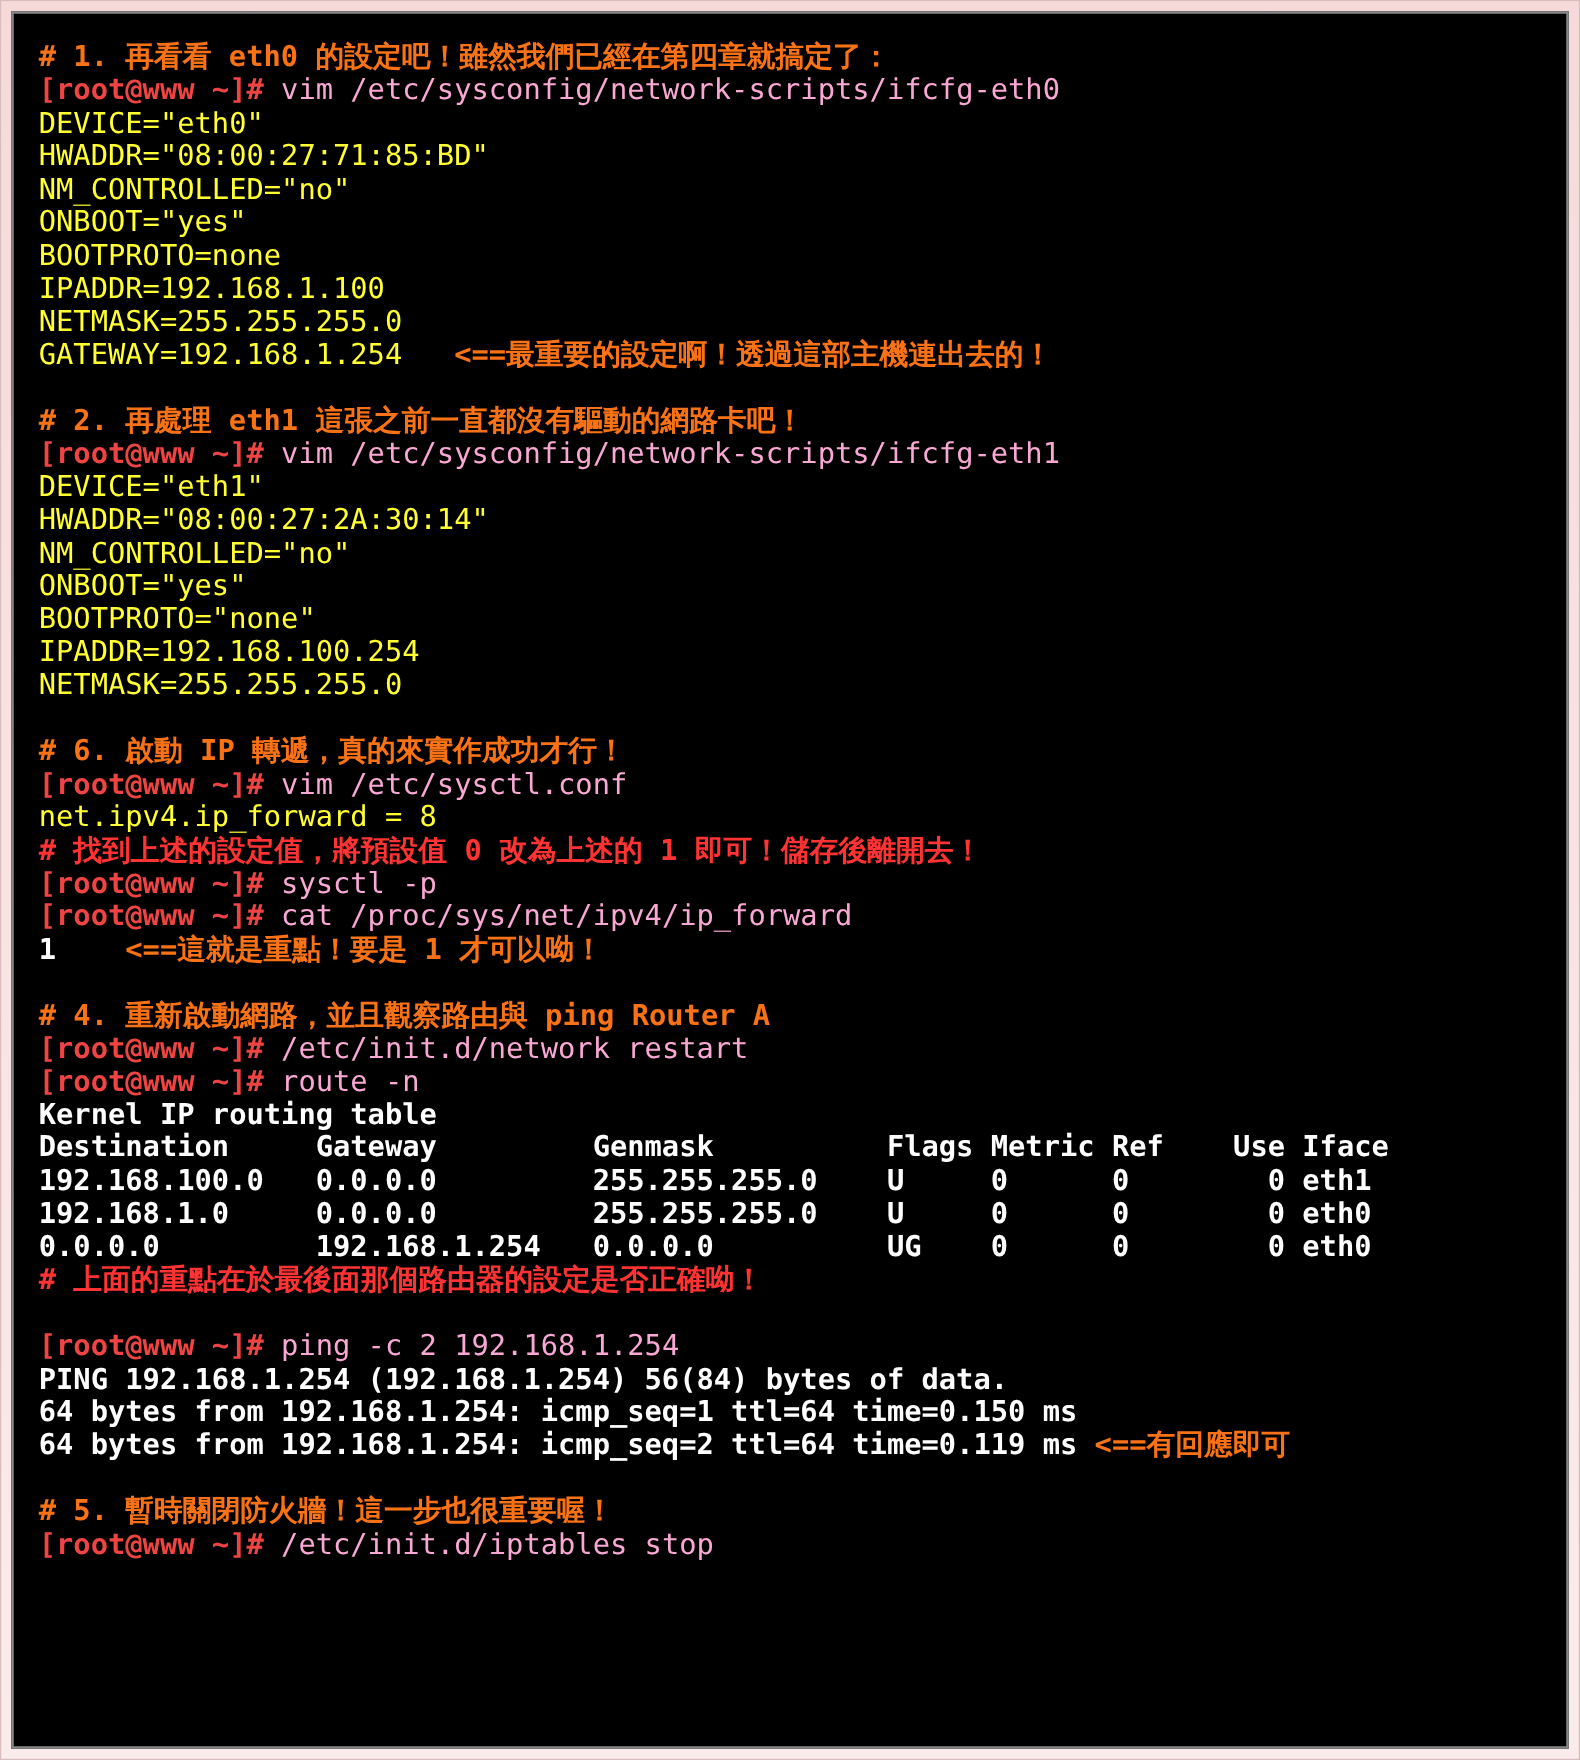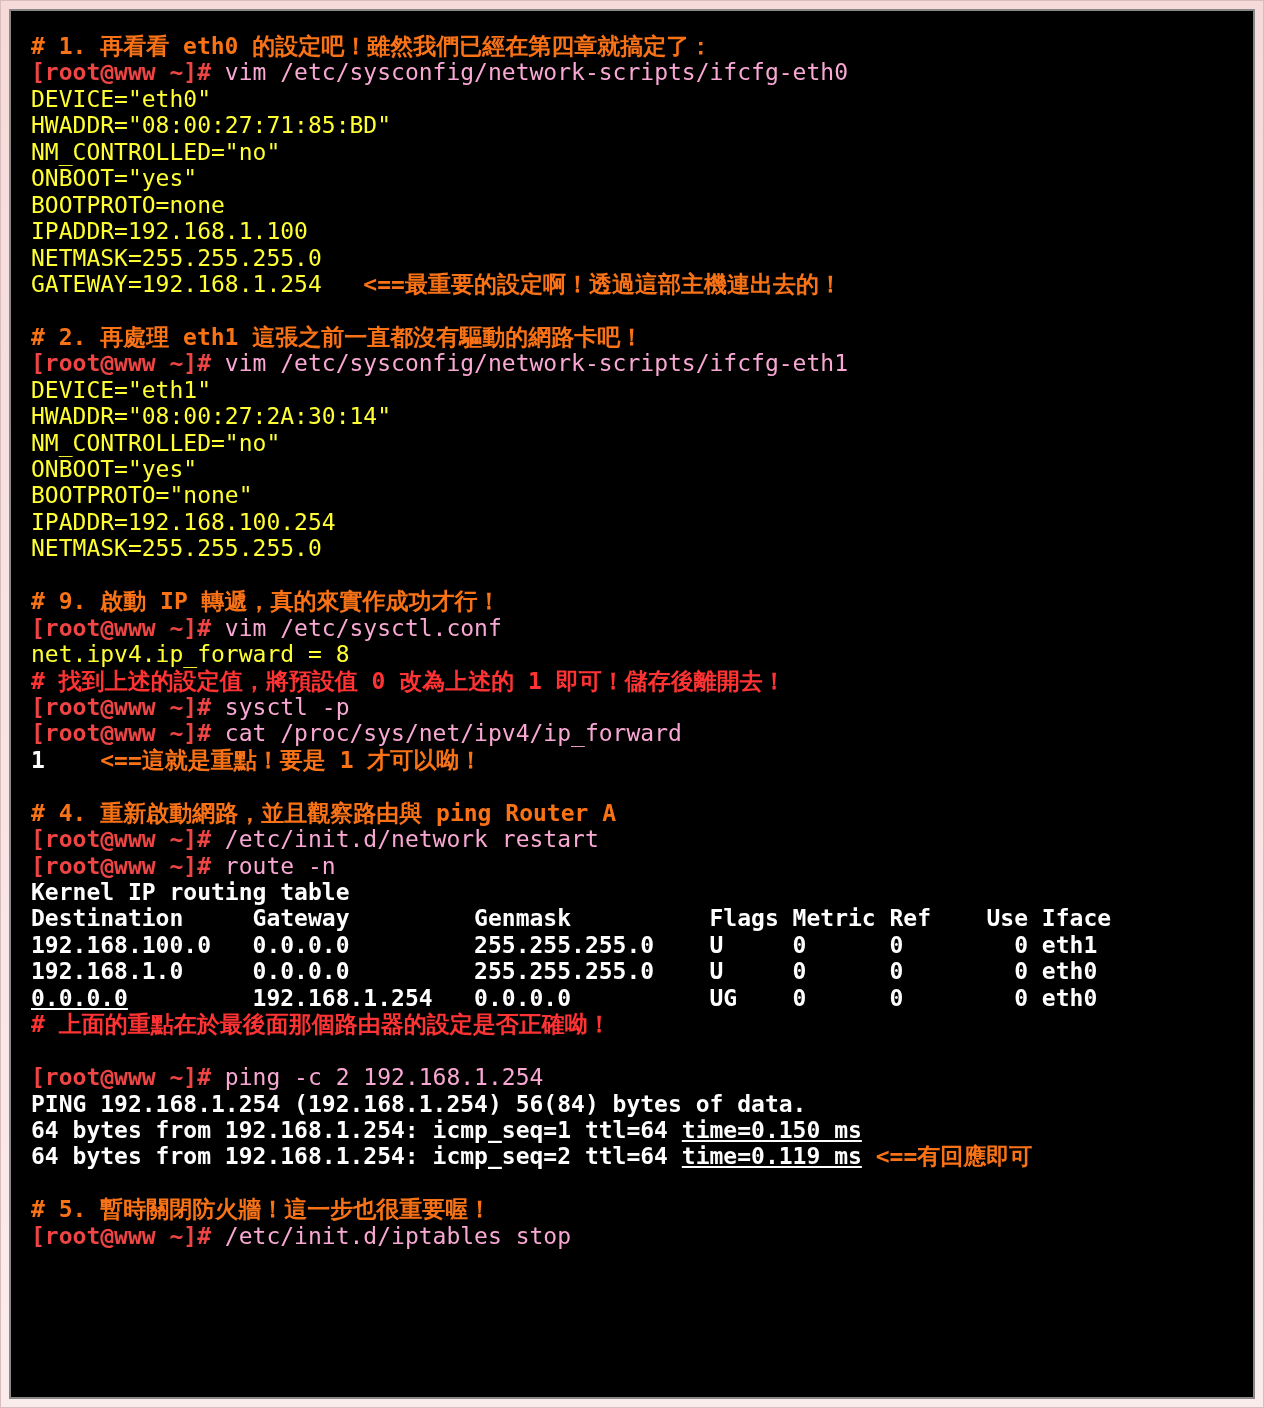--- a/index.html
+++ b/index.html
@@ -29,21 +29,21 @@
     white-space: pre;
     overflow: hidden;
   }
   .gray   { color: #f97316; font-weight: bold; }
   .prompt { color: #ef4444; font-weight: bold; }
   .cmd    { color: #f9a8d4; }
   .yel    { color: #ffff33; }
   .red    { color: #ff3333; font-weight: bold; }
   .wht    { color: #ffffff; }
   .mono   { font-family: "DejaVu Sans Mono", "Menlo", "Consolas", monospace; font-weight: bold; }
-  .ul     { text-decoration: underline; }
+  .ul     { }
   .blank  { display:block; height: 1.15em; }
 </style>
 </head>
 <body>
 
 <div class="frame">
 <div class="term"><span class="gray"># 1. 再看看 eth0 的設定吧！雖然我們已經在第四章就搞定了：</span>
 <span class="prompt mono">[root@www ~]#</span><span class="cmd"> vim /etc/sysconfig/network-scripts/ifcfg-eth0</span>
 <span class="yel">DEVICE="eth0"</span>
 <span class="yel">HWADDR="08:00:27:71:85:BD"</span>
@@ -55,21 +55,21 @@
 <span class="yel">GATEWAY=192.168.1.254</span><span class="gray">   &lt;==最重要的設定啊！透過這部主機連出去的！</span>
 <span class="blank"></span><span class="gray"># 2. 再處理 eth1 這張之前一直都沒有驅動的網路卡吧！</span>
 <span class="prompt mono">[root@www ~]#</span><span class="cmd"> vim /etc/sysconfig/network-scripts/ifcfg-eth1</span>
 <span class="yel">DEVICE="eth1"</span>
 <span class="yel">HWADDR="08:00:27:2A:30:14"</span>
 <span class="yel">NM_CONTROLLED="no"</span>
 <span class="yel">ONBOOT="yes"</span>
 <span class="yel">BOOTPROTO="none"</span>
 <span class="yel">IPADDR=192.168.100.254</span>
 <span class="yel">NETMASK=255.255.255.0</span>
-<span class="blank"></span><span class="gray"># 9. 啟動 IP 轉遞，真的來實作成功才行！</span>
+<span class="blank"></span><span class="gray"># 6. 啟動 IP 轉遞，真的來實作成功才行！</span>
 <span class="prompt mono">[root@www ~]#</span><span class="cmd"> vim /etc/sysctl.conf</span>
 <span class="yel">net.ipv4.ip_forward = 8</span>
 <span class="red"># 找到上述的設定值，將預設值 0 改為上述的 1 即可！儲存後離開去！</span>
 <span class="prompt mono">[root@www ~]#</span><span class="cmd"> sysctl -p</span>
 <span class="prompt mono">[root@www ~]#</span><span class="cmd"> cat /proc/sys/net/ipv4/ip_forward</span>
 <span class="wht mono">1</span><span class="gray">    &lt;==這就是重點！要是 1 才可以呦！</span>
 <span class="blank"></span><span class="gray"># 4. 重新啟動網路，並且觀察路由與 ping Router A</span>
 <span class="prompt mono">[root@www ~]#</span><span class="cmd"> /etc/init.d/network restart</span>
 <span class="prompt mono">[root@www ~]#</span><span class="cmd"> route -n</span>
 <span class="wht mono">Kernel IP routing table</span>

